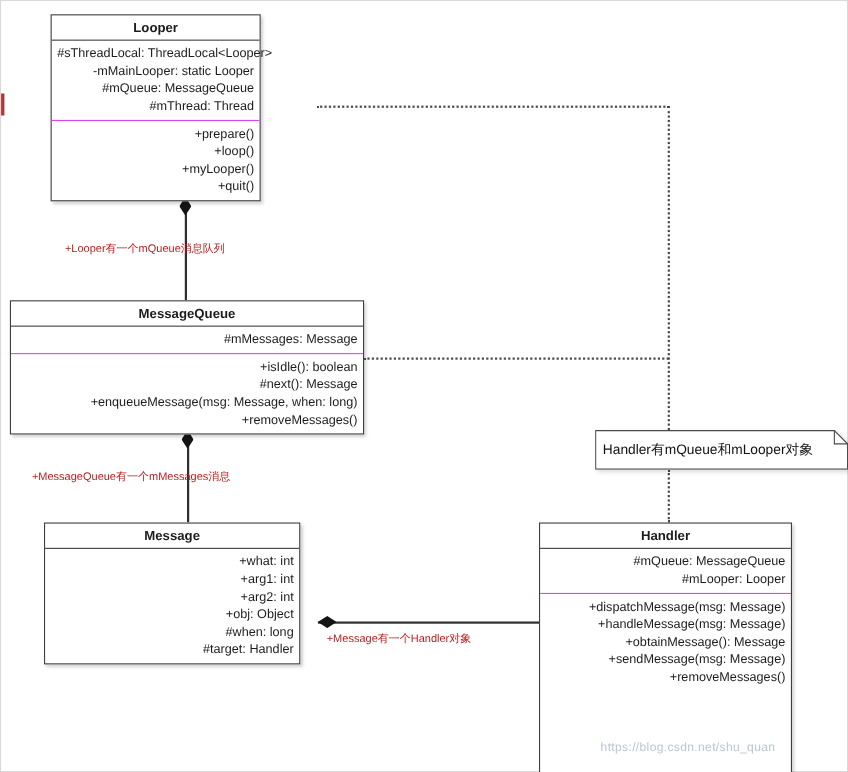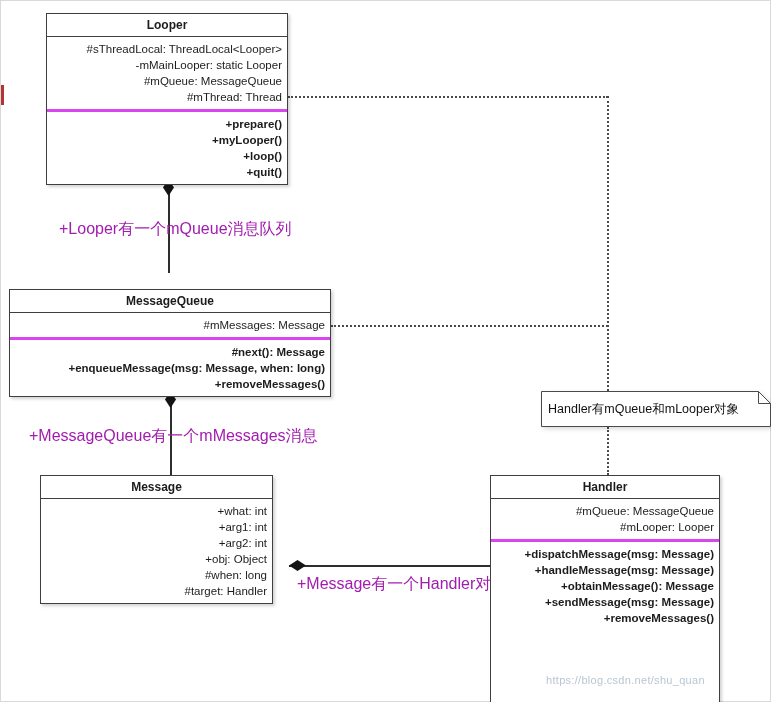--- a/index.html
+++ b/index.html
@@ -32,37 +32,37 @@
   .uml-title {
     text-align:center;
     font-weight:bold;
     font-size:12px;
     padding:4px 4px;
     border-bottom:1px solid #3f3f3f;
     line-height:14px;
     white-space:nowrap;
   }
   .uml-section { padding:4px 5px; }
-  .uml-section + .uml-section { border-top:3px solid #d946ef;font-weight:bold; }
+  .uml-section + .uml-section { border-top:1px solid #d946ef; }
   .uml-line { line-height:16px; white-space:nowrap;text-align:right; }
 
   
   .line-v { position:absolute; width:0; border-left:2px solid #2e2e2e; }
   .line-h { position:absolute; height:0; border-top:2px solid #2e2e2e; }
   .dotted-v { position:absolute; width:0; border-left:2px dotted #4a4a4a; }
   .dotted-h { position:absolute; height:0; border-top:2px dotted #4a4a4a; }
   .diamond { position:absolute; background:#141414; }
   .diamond.vert { width:11px; height:17px; clip-path:polygon(50% 0, 100% 50%, 50% 100%, 0 50%); }
   .diamond.horiz { width:17px; height:11px; clip-path:polygon(0 50%, 50% 0, 100% 50%, 50% 100%); }
 
   
   .rel-label {
     position:absolute;
-    font-size:16px;
-    color:#a21caf;
+    font-size:10px;
+    color:#b91c1c;
     white-space:nowrap;
   }
 
   
   .uml-note { position:absolute; }
   .uml-note svg { position:absolute; left:0; top:0; filter:drop-shadow(2px 2px 2px rgba(0,0,0,0.15)); }
   .note-text {
     position:absolute; left:7px; top:10px;
     font-size:12.5px; color:#111111; white-space:nowrap;
   }
@@ -93,42 +93,43 @@
 
   <div class="dotted-h" style="left:287px;top:95px;width:320px;"></div>
   <div class="dotted-h" style="left:330px;top:324px;width:277px;"></div>
   <div class="dotted-v" style="left:606px;top:95px;height:295px;"></div>
   <div class="dotted-v" style="left:606px;top:426px;height:48px;"></div>
 
   <div class="rel-label" style="left:58px;top:218px;">+Looper有一个mQueue消息队列</div>
   <div class="rel-label" style="left:28px;top:425px;">+MessageQueue有一个mMessages消息</div>
   <div class="rel-label" style="left:296px;top:573px;">+Message有一个Handler对象</div>
 
-  <div class="uml-class" style="left:45px;top:12px;width:242px;">
+  <div class="uml-class" style="left:45px;top:12px;width:191px;">
     <div class="uml-title">Looper</div>
     <div class="uml-section">
       <div class="uml-line">#sThreadLocal: ThreadLocal&lt;Looper&gt;</div>
       <div class="uml-line">-mMainLooper: static Looper</div>
       <div class="uml-line">#mQueue: MessageQueue</div>
       <div class="uml-line">#mThread: Thread</div>
     </div>
     <div class="uml-section">
       <div class="uml-line">+prepare()</div>
+      <div class="uml-line">+loop()</div>
       <div class="uml-line">+myLooper()</div>
-      <div class="uml-line">+loop()</div>
       <div class="uml-line">+quit()</div>
     </div>
   </div>
 
-  <div class="uml-class" style="left:8px;top:288px;width:322px;">
+  <div class="uml-class" style="left:8px;top:272px;width:322px;">
     <div class="uml-title">MessageQueue</div>
     <div class="uml-section">
       <div class="uml-line">#mMessages: Message</div>
     </div>
     <div class="uml-section">
+      <div class="uml-line">+isIdle(): boolean</div>
       <div class="uml-line">#next(): Message</div>
       <div class="uml-line">+enqueueMessage(msg: Message, when: long)</div>
       <div class="uml-line">+removeMessages()</div>
     </div>
   </div>
 
   <div class="uml-class" style="left:39px;top:474px;width:233px;">
     <div class="uml-title">Message</div>
     <div class="uml-section">
       <div class="uml-line">+what: int</div>

